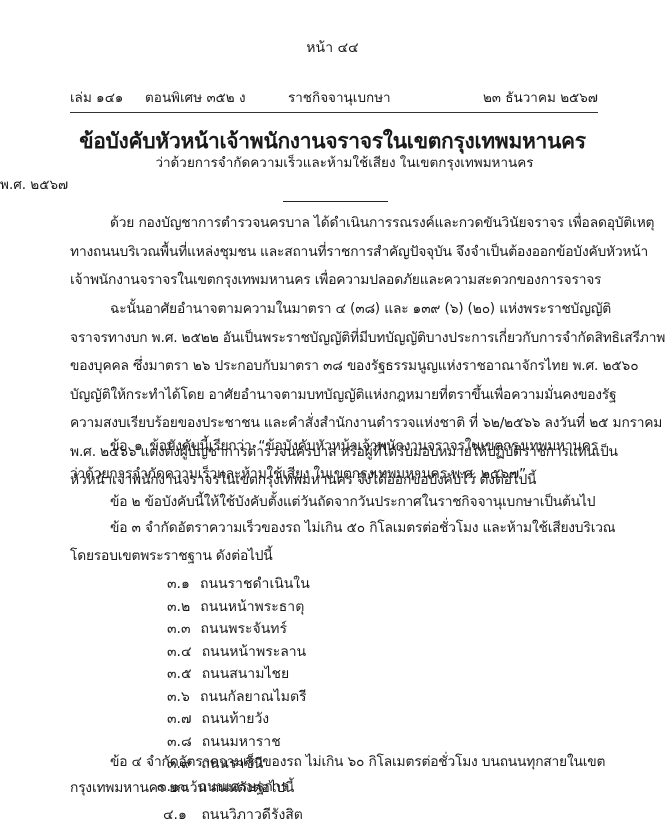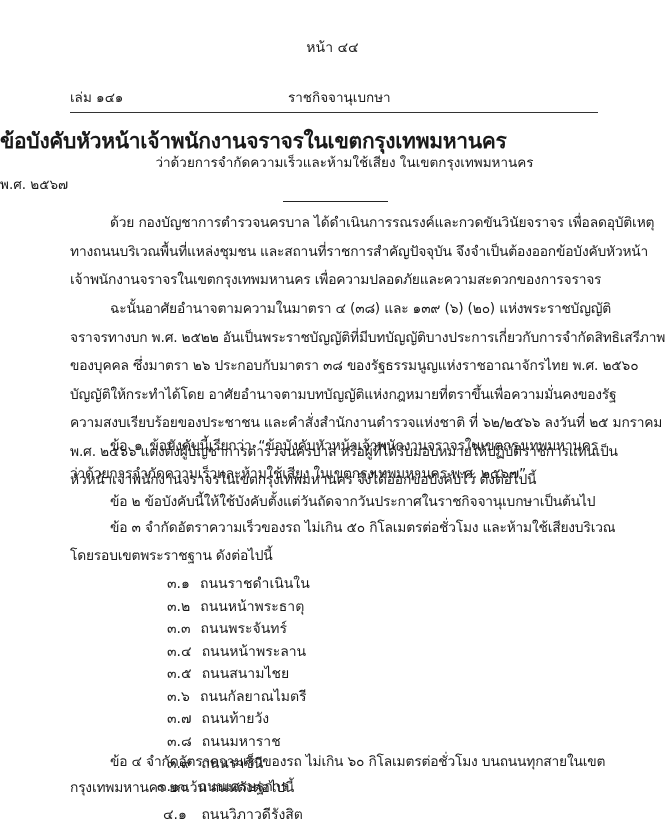--- a/index.html
+++ b/index.html
@@ -3,36 +3,38 @@
 <meta charset="utf-8">
 <style>
   html, body { margin:0; padding:0; background:#ffffff; }
   body { width:665px; height:829px; position:relative; overflow:hidden;
          font-family:"DejaVu Sans", sans-serif; color:#1a1a1a; }
   .abs { position:absolute; white-space:nowrap; }
   .page-number { left:0; width:665px; top:36px; text-align:center; font-size:14px; }
   .header-row { left:70px; width:528px; top:86px; height:20px; font-size:13.5px; }
   .header-row span { position:absolute; top:0; }
   .header-rule { left:70px; width:528px; top:112px; height:0; border-top:1.3px solid #333; }
-  .doc-title { left:0; width:665px; top:124px; text-align:left; font-size:21px; font-weight:bold; letter-spacing:-0.3px; }
+  .doc-title { left:0; width:665px; top:124px; text-align:center; font-size:21px; font-weight:bold; letter-spacing:-0.3px; }
   .doc-subtitle { left:0; width:665px; top:151px; text-align:center; font-size:13.5px;padding-left:12px; }
   .doc-year { left:0; width:665px; top:173px; text-align:left; font-size:13.5px; }
   .short-rule { left:283px; width:105px; top:201px; height:0; border-top:1.3px solid #222; }
   .line { font-size:13.8px; letter-spacing:-0.2px; }
   .justify { left:70px; width:528px; text-align:justify; text-align-last:justify; }
   .item { font-size:14px; }
 </style>
 </head>
 <body>
 
 <div class="abs page-number">หน้า ๔๔</div>
 
 <div class="abs header-row">
   <span style="left:0">เล่ม ๑๔๑</span>
+  <span style="left:75px">ตอนพิเศษ ๓๕๒ ง</span>
   <span style="left:218px">ราชกิจจานุเบกษา</span>
+  <span style="right:0">๒๓ ธันวาคม ๒๕๖๗</span>
 </div>
 <div class="abs header-rule"></div>
 
 <div class="abs doc-title">ข้อบังคับหัวหน้าเจ้าพนักงานจราจรในเขตกรุงเทพมหานคร</div>
 <div class="abs doc-subtitle">ว่าด้วยการจำกัดความเร็วและห้ามใช้เสียง ในเขตกรุงเทพมหานคร</div>
 <div class="abs doc-year">พ.ศ. ๒๕๖๗</div>
 <div class="abs short-rule"></div>
 
 <div class="abs line justify" style="left:110px;width:488px;top:211px">ด้วย กองบัญชาการตำรวจนครบาล ได้ดำเนินการรณรงค์และกวดขันวินัยจราจร เพื่อลดอุบัติเหตุ</div>
 <div class="abs line justify" style="top:240px">ทางถนนบริเวณพื้นที่แหล่งชุมชน และสถานที่ราชการสำคัญปัจจุบัน จึงจำเป็นต้องออกข้อบังคับหัวหน้า</div>

